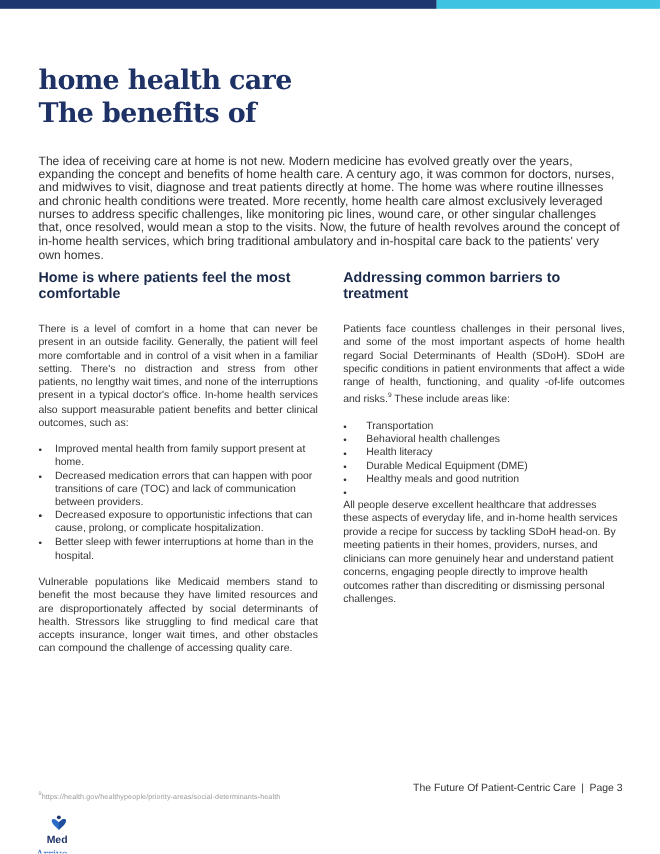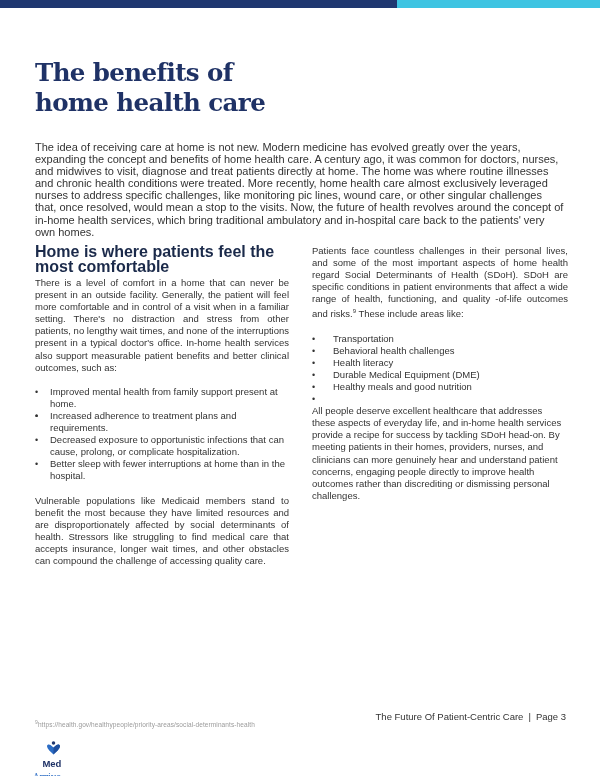--- a/index.html
+++ b/index.html
@@ -20,21 +20,21 @@
 
   .intro {
     position: absolute; left: 35px; top: 141px; width: 530px; margin: 0;
     font-size: 11px; line-height: 12.1px; color: #333;
   }
 
   .col { position: absolute; top: 245px; width: 254px; }
   .col.left { left: 35px; }
   .col.right { left: 312px; width: 256px; }
   .col h2 {
-    margin: 0 0 3px 0; font-size: 16px; line-height: 14.5px; font-weight: bold;
+    margin: 0 0 20px 0; font-size: 13px; line-height: 14.5px; font-weight: bold;
   }
   .col p {
     margin: 0; font-size: 9.5px; line-height: 12.1px; color: #333; text-align: justify;
   }
   .col ul { list-style: none; margin: 12px 0 12px 0; padding: 0; }
   .col li {
     position: relative; padding-left: 15px; font-size: 9.5px; line-height: 12.1px; color: #333;
   }
   .col li .bullet { position: absolute; left: 0; top: 0; font-size: 9px; }
   .col.left li { padding-left: 15px; padding-right: 4px; }
@@ -56,40 +56,41 @@
 </style>
 </head>
 <body>
 
 <div class="topbar">
   <div class="navy" style="background:#1f3770"></div>
   <div class="cyan" style="background:#3ec4e2"></div>
 </div>
 
 <h1 class="title" style="color:#1f3266">
+  <span>home health care</span>
   <span>The benefits of</span>
-  <span>home health care</span>
 </h1>
 
 <p class="intro">The idea of receiving care at home is not new. Modern medicine has evolved greatly over the years, expanding the concept and benefits of home health care. A century ago, it was common for doctors, nurses, and midwives to visit, diagnose and treat patients directly at home. The home was where routine illnesses and chronic health conditions were treated. More recently, home health care almost exclusively leveraged nurses to address specific challenges, like monitoring pic lines, wound care, or other singular challenges that, once resolved, would mean a stop to the visits. Now, the future of health revolves around the concept of in-home health services, which bring traditional ambulatory and in-hospital care back to the patients' very own homes.</p>
 
 <section class="col left">
   <h2 style="color:#1b2a4a">Home is where patients feel the most comfortable</h2>
   <p>There is a level of comfort in a home that can never be present in an outside facility. Generally, the patient will feel more comfortable and in control of a visit when in a familiar setting. There's no distraction and stress from other patients, no lengthy wait times, and none of the interruptions present in a typical doctor's office. In-home health services also support measurable patient benefits and better clinical outcomes, such as:</p>
   <ul>
     <li><span class="bullet">•</span><span>Improved mental health from family support present at home.</span></li>
+    <li><span class="bullet">•</span><span>Decreased medication errors that can happen with poor transitions of care (TOC) and lack of communication between providers.</span></li>
     <li><span class="bullet">•</span></li>
-    <li><span class="bullet">•</span><span>Increased adherence to treatment plans and requirements.</span></li>
     <li><span class="bullet">•</span><span>Decreased exposure to opportunistic infections that can cause, prolong, or complicate hospitalization.</span></li>
     <li><span class="bullet">•</span><span>Better sleep with fewer interruptions at home than in the hospital.</span></li>
   </ul>
   <p>Vulnerable populations like Medicaid members stand to benefit the most because they have limited resources and are disproportionately affected by social determinants of health. Stressors like struggling to find medical care that accepts insurance, longer wait times, and other obstacles can compound the challenge of accessing quality care.</p>
 </section>
 
 <section class="col right">
+  <h2 style="color:#1b2a4a">Addressing common barriers to treatment</h2>
   <p><span>Patients face countless challenges in their personal lives, and some of the most important aspects of home health regard Social Determinants of Health (SDoH). SDoH are specific conditions in patient environments that affect a wide range of health, functioning, and quality -of-life outcomes and risks.</span><sup style="font-size:6px">9</sup><span> These include areas like:</span></p>
   <ul>
     <li><span class="bullet">•</span><span>Transportation</span></li>
     <li><span class="bullet">•</span><span>Behavioral health challenges</span></li>
     <li><span class="bullet">•</span><span>Health literacy</span></li>
     <li><span class="bullet">•</span><span>Durable Medical Equipment (DME)</span></li>
     <li><span class="bullet">•</span><span>Healthy meals and good nutrition</span></li>
     <li><span class="bullet">•</span></li>
   </ul>
   <p style="text-align:left">All people deserve excellent healthcare that addresses these aspects of everyday life, and in-home health services provide a recipe for success by tackling SDoH head-on. By meeting patients in their homes, providers, nurses, and clinicians can more genuinely hear and understand patient concerns, engaging people directly to improve health outcomes rather than discrediting or dismissing personal challenges.</p>

